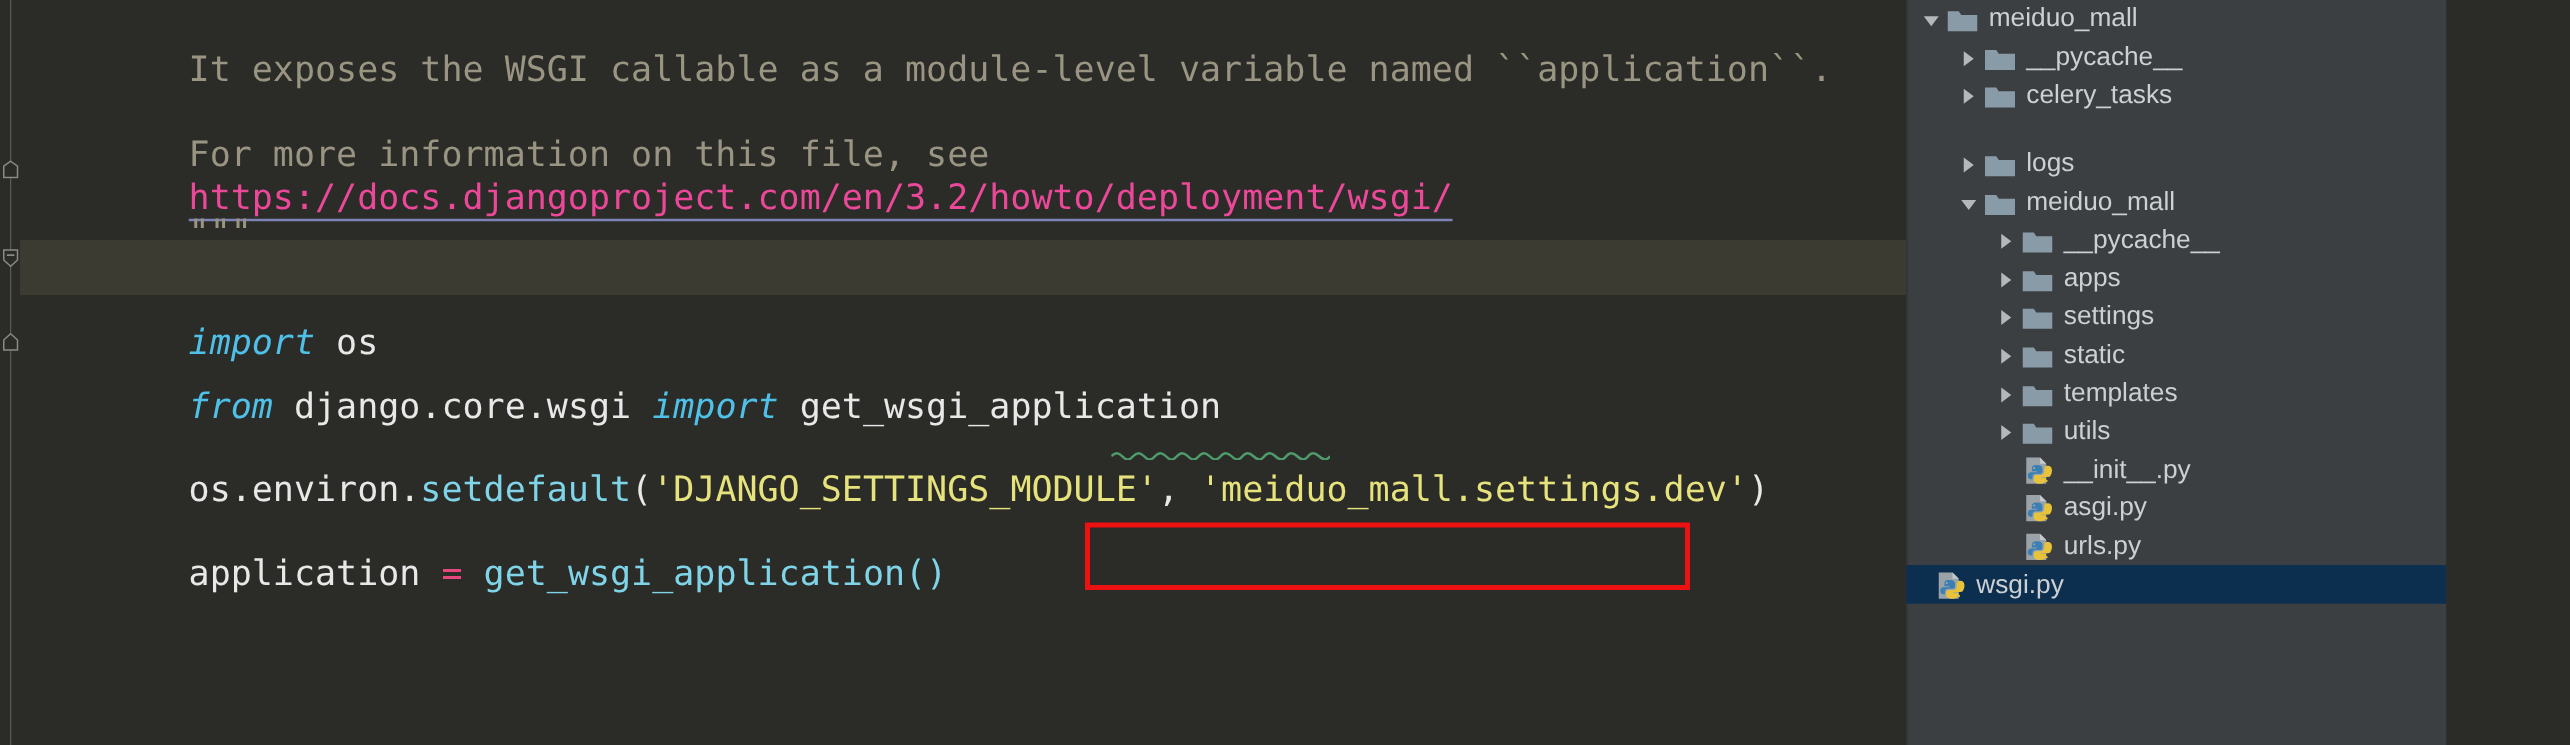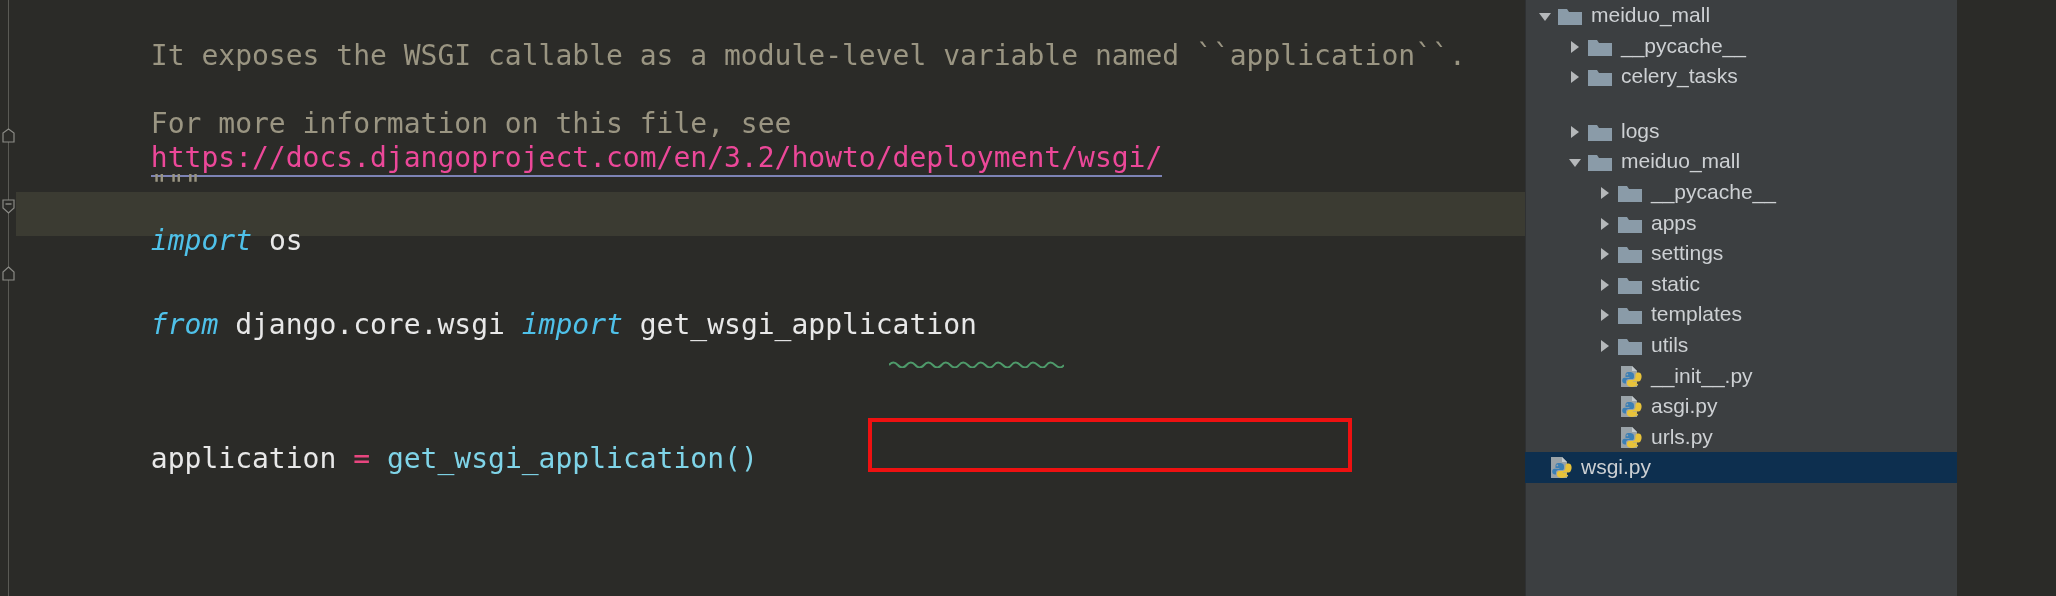--- a/index.html
+++ b/index.html
@@ -114,21 +114,21 @@
   }
   .tree {
     position: absolute;
     left: 0; top: 0;
     width: 432px;
   }
   .tree-row {
     position: relative;
     height: 30.6px;
     display: flex;
-    align-items: flex-start;
+    align-items: center;
     white-space: nowrap;
   }
   .tree-row.selected {
     background: #0d2f4f;
   }
   .arrow {
     width: 22px;
     height: 30px;
     flex: 0 0 auto;
     position: relative;
@@ -206,28 +206,31 @@
       </div>
 
       <div class="line" style="top:92px;">
         <span class="t-url">https://docs.djangoproject.com/en/3.2/howto/deployment/wsgi/</span>
       </div>
 
       <div class="line" style="top:120px;">
         <span class="t-doc">"""</span>
       </div>
 
-      <div class="line" style="top:175px;">
+      <div class="line" style="top:208px;">
         <span class="t-kw">import</span><span class="t-plain"> </span><span class="t-plain">os</span>
       </div>
 
       <div class="line" style="top:259px;">
         <span class="t-kw">from</span><span class="t-plain"> </span><span class="t-plain">django.core.wsgi</span><span class="t-plain"> </span><span class="t-kw">import</span><span class="t-plain"> </span><span class="t-plain">get_wsgi_application</span>
       </div>
 
+      <div class="line" style="top:326px;">
+        <span class="t-plain">os.environ.</span><span class="t-fn">setdefault</span><span class="t-punct">(</span><span class="t-str">'DJANGO_SETTINGS_MODULE'</span><span class="t-punct">, </span><span class="t-str">'meiduo_mall.settings.dev'</span><span class="t-punct">)</span>
+      </div>
 
       <div class="line" style="top:393px;">
         <span class="t-plain">application</span><span class="t-op"> = </span><span class="t-fn">get_wsgi_application()</span>
       </div>
     </div>
 
     <svg class="squiggle" style="left:889px; top:360px; width:175px; height:8px;" viewBox="0 0 175 8" preserveAspectRatio="none">
       <path d="M0 5 Q 4.4 0, 8.8 5 T 17.5 5 T 26.3 5 T 35 5 T 43.8 5 T 52.5 5 T 61.3 5 T 70 5 T 78.8 5 T 87.5 5 T 96.3 5 T 105 5 T 113.8 5 T 122.5 5 T 131.3 5 T 140 5 T 148.8 5 T 157.5 5 T 166.3 5 T 175 5" fill="none" stroke="#4e9a6a" stroke-width="2"></path>
     </svg>
 

